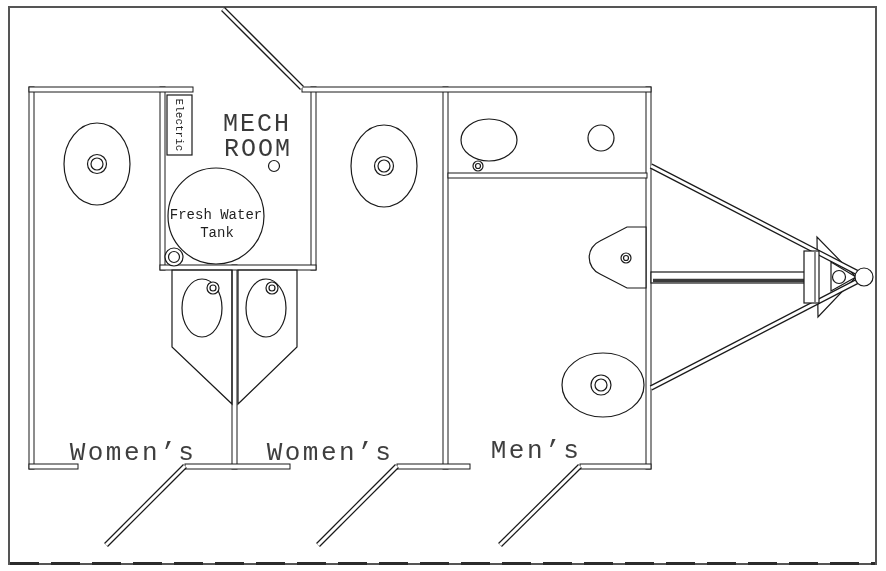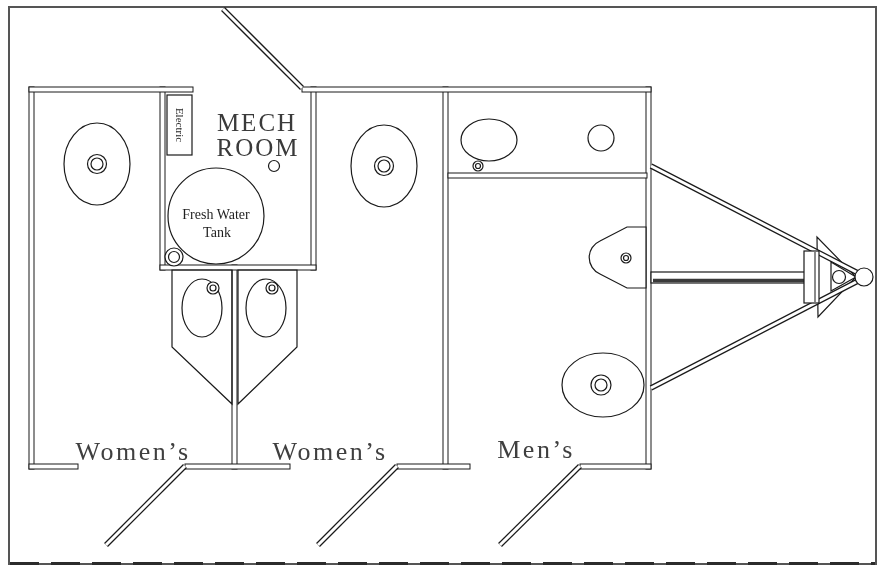--- a/index.html
+++ b/index.html
@@ -1,20 +1,20 @@
 <!DOCTYPE html>
 <html><head>
 <meta charset="utf-8">
 <style>
   html,body{margin:0;padding:0;background:#ffffff;}
   .canvas{
     position:relative;
     width:886px;height:571px;
     background:#ffffff;
-    font-family:Liberation Serif, serif;
+    font-family:Liberation Mono, monospace;
     overflow:hidden;
   }
   svg{display:block;}
   .wall{fill:#ffffff;stroke:#1a1a1a;stroke-width:1;}
   .fixture{fill:#ffffff;stroke:#1a1a1a;stroke-width:1.2;}
   .thin{fill:none;stroke:#1a1a1a;stroke-width:1.2;}
   .dblline-outer{stroke:#1a1a1a;stroke-width:5.5;fill:none;}
   .dblline-inner{stroke:#ffffff;stroke-width:3;fill:none;}
   .room-label{font-size:26px;fill:#3f3f3f;letter-spacing:2.5px;}
   .mech-label{font-size:25px;fill:#3a3a3a;letter-spacing:2px;}

